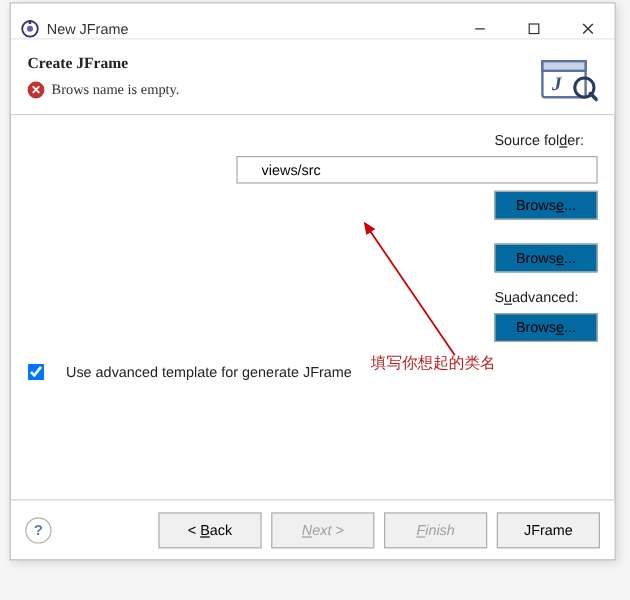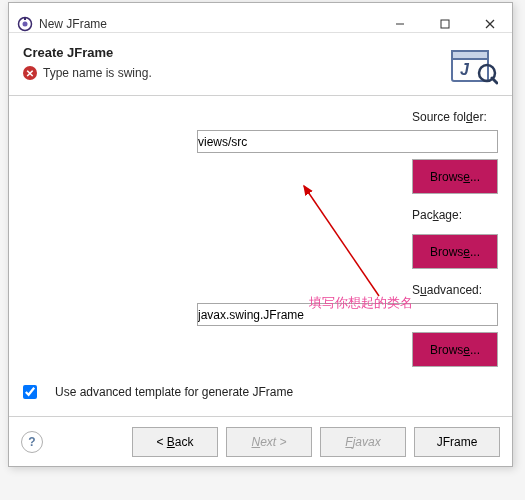--- a/index.html
+++ b/index.html
@@ -41,20 +41,21 @@
     display: flex; align-items: center; justify-content: center;
     cursor: pointer;
     color: #333;
   }
 
   .header {
     display: flex;
     padding: 12px 14px 10px 14px;
     border-bottom: 1px solid #d0d0d0;
     background: #ffffff;
+    font-family: Liberation Serif, serif;
   }
   .header-left { flex: 1; }
   .header-title { font-size: 13px; font-weight: bold; color: #222; margin-bottom: 6px; }
   .header-msg { display: flex; align-items: center; gap: 6px; color: #333; }
   .err-icon {
     width: 14px; height: 14px; border-radius: 50%;
     background: #c43131; color: #fff;
     display: inline-flex; align-items: center; justify-content: center;
     font-size: 10px; font-weight: bold;
   }
@@ -73,46 +74,46 @@
     flex-direction: column;
   }
   .row label {
     width: 86px;
     color: #222;
   }
   .row label .mn { text-decoration: underline; }
   .row input[type=text] {
     height: 23px;
     border: 1px solid #a7a7a7;
-    padding: 2px 0;
+    padding: 2px 20px;
     font-family: inherit;
     font-size: 12px;
     background: #fff;
   }
   .row .inp-src { width: 301px; }
   .row .inp-pkg { width: 252px; }
   .row .inp-name { width: 301px; border: 1px solid #2a7ad4; outline: 1px solid #a3c7f0; }
   .row .inp-super { width: 301px; }
   .btn-browse {
-    width: 86px; height: 35px;
-    background: #be185d;
+    width: 86px; height: 24px;
+    background: #0369a1;
     border: 1px solid #adadad;
     cursor: pointer;
     font-family: inherit; font-size: 12px;
   }
   .check-row {
     display: flex; align-items: center; gap: 18px;
     margin-top: 18px;
     color: #222;
   }
   .check-row input { width:14px; height:14px; }
 
   .annotation {
     position: absolute;
-    color: #ec4899;
+    color: #b91c1c;
     font-size: 13px;
   }
   .arrow {
     position: absolute;
     pointer-events: none;
   }
 
   .footer {
     height: 50px;
     border-top: 1px solid #d0d0d0;
@@ -175,21 +176,21 @@
           <line x1="9" y1="1" x2="1" y2="9" stroke="currentColor" stroke-width="1.2"></line>
         </svg>
       </div>
   </div>
 
   <div class="header">
     <div class="header-left">
       <div class="header-title">Create JFrame</div>
       <div class="header-msg">
         <span class="err-icon">✕</span>
-        <span>Type name is swing.</span>
+        <span>Brows name is empty.</span>
       </div>
     </div>
     <div class="header-icon">
       <svg viewBox="0 0 48 40">
         <rect x="2" y="6" width="36" height="30" rx="2" fill="#fefefe" stroke="#5a72a0" stroke-width="2"></rect>
         <rect x="2" y="6" width="36" height="8" fill="#c7d3e8" stroke="#5a72a0" stroke-width="2"></rect>
         <text x="10" y="30" font-size="16" font-style="italic" font-weight="bold" fill="#3a4f7a">J</text>
         <circle cx="37" cy="28" r="8" fill="none" stroke="#2a3a5a" stroke-width="2.5"></circle>
         <line x1="42" y1="33" x2="47" y2="38" stroke="#2a3a5a" stroke-width="3" stroke-linecap="round"></line>
       </svg>
@@ -198,29 +199,27 @@
 
   <div class="form">
 
     <div class="row">
       <label><span>Source fol</span><span class="mn">d</span><span>er:</span></label>
       <input type="text" class="inp-src" value="views/src" style="">
       <button class="btn-browse"><span>Brows</span><span class="mn">e</span><span>...</span></button>
     </div>
 
     <div class="row">
-      <label><span>Pac</span><span class="mn">k</span><span>age:</span></label>
       <div style="width:49px"></div>
       <button class="btn-browse"><span>Brows</span><span class="mn">e</span><span>...</span></button>
     </div>
 
 
     <div class="row">
       <label><span>S</span><span class="mn">u</span><span>advanced:</span></label>
-      <input type="text" class="inp-super" value="javax.swing.JFrame" style="">
       <button class="btn-browse"><span>Brows</span><span class="mn">e</span><span>...</span></button>
     </div>
 
     <div class="check-row">
       <input type="checkbox" checked="" style="">
       <span>Use advanced template for generate JFrame</span>
     </div>
 
     <svg class="arrow" style="left:285px; top:80px;" width="100" height="130">
       <defs>
@@ -231,17 +230,17 @@
       <line x1="85" y1="120" x2="10" y2="10" stroke="#d00000" stroke-width="1.5" marker-end="url(#ah)"></line>
     </svg>
     <div class="annotation" style="left:300px; top:198px;">填写你想起的类名</div>
 
   </div>
 
   <div class="footer">
     <div class="help">?</div>
     <button><span>&lt; </span><span class="mn">B</span><span>ack</span></button>
     <button disabled=""><span></span><span class="mn">N</span><span>ext &gt;</span></button>
-    <button disabled=""><span></span><span class="mn">F</span><span>javax</span></button>
+    <button disabled=""><span></span><span class="mn">F</span><span>inish</span></button>
     <button>JFrame</button>
   </div>
 
 </div>
 
 </body></html>

